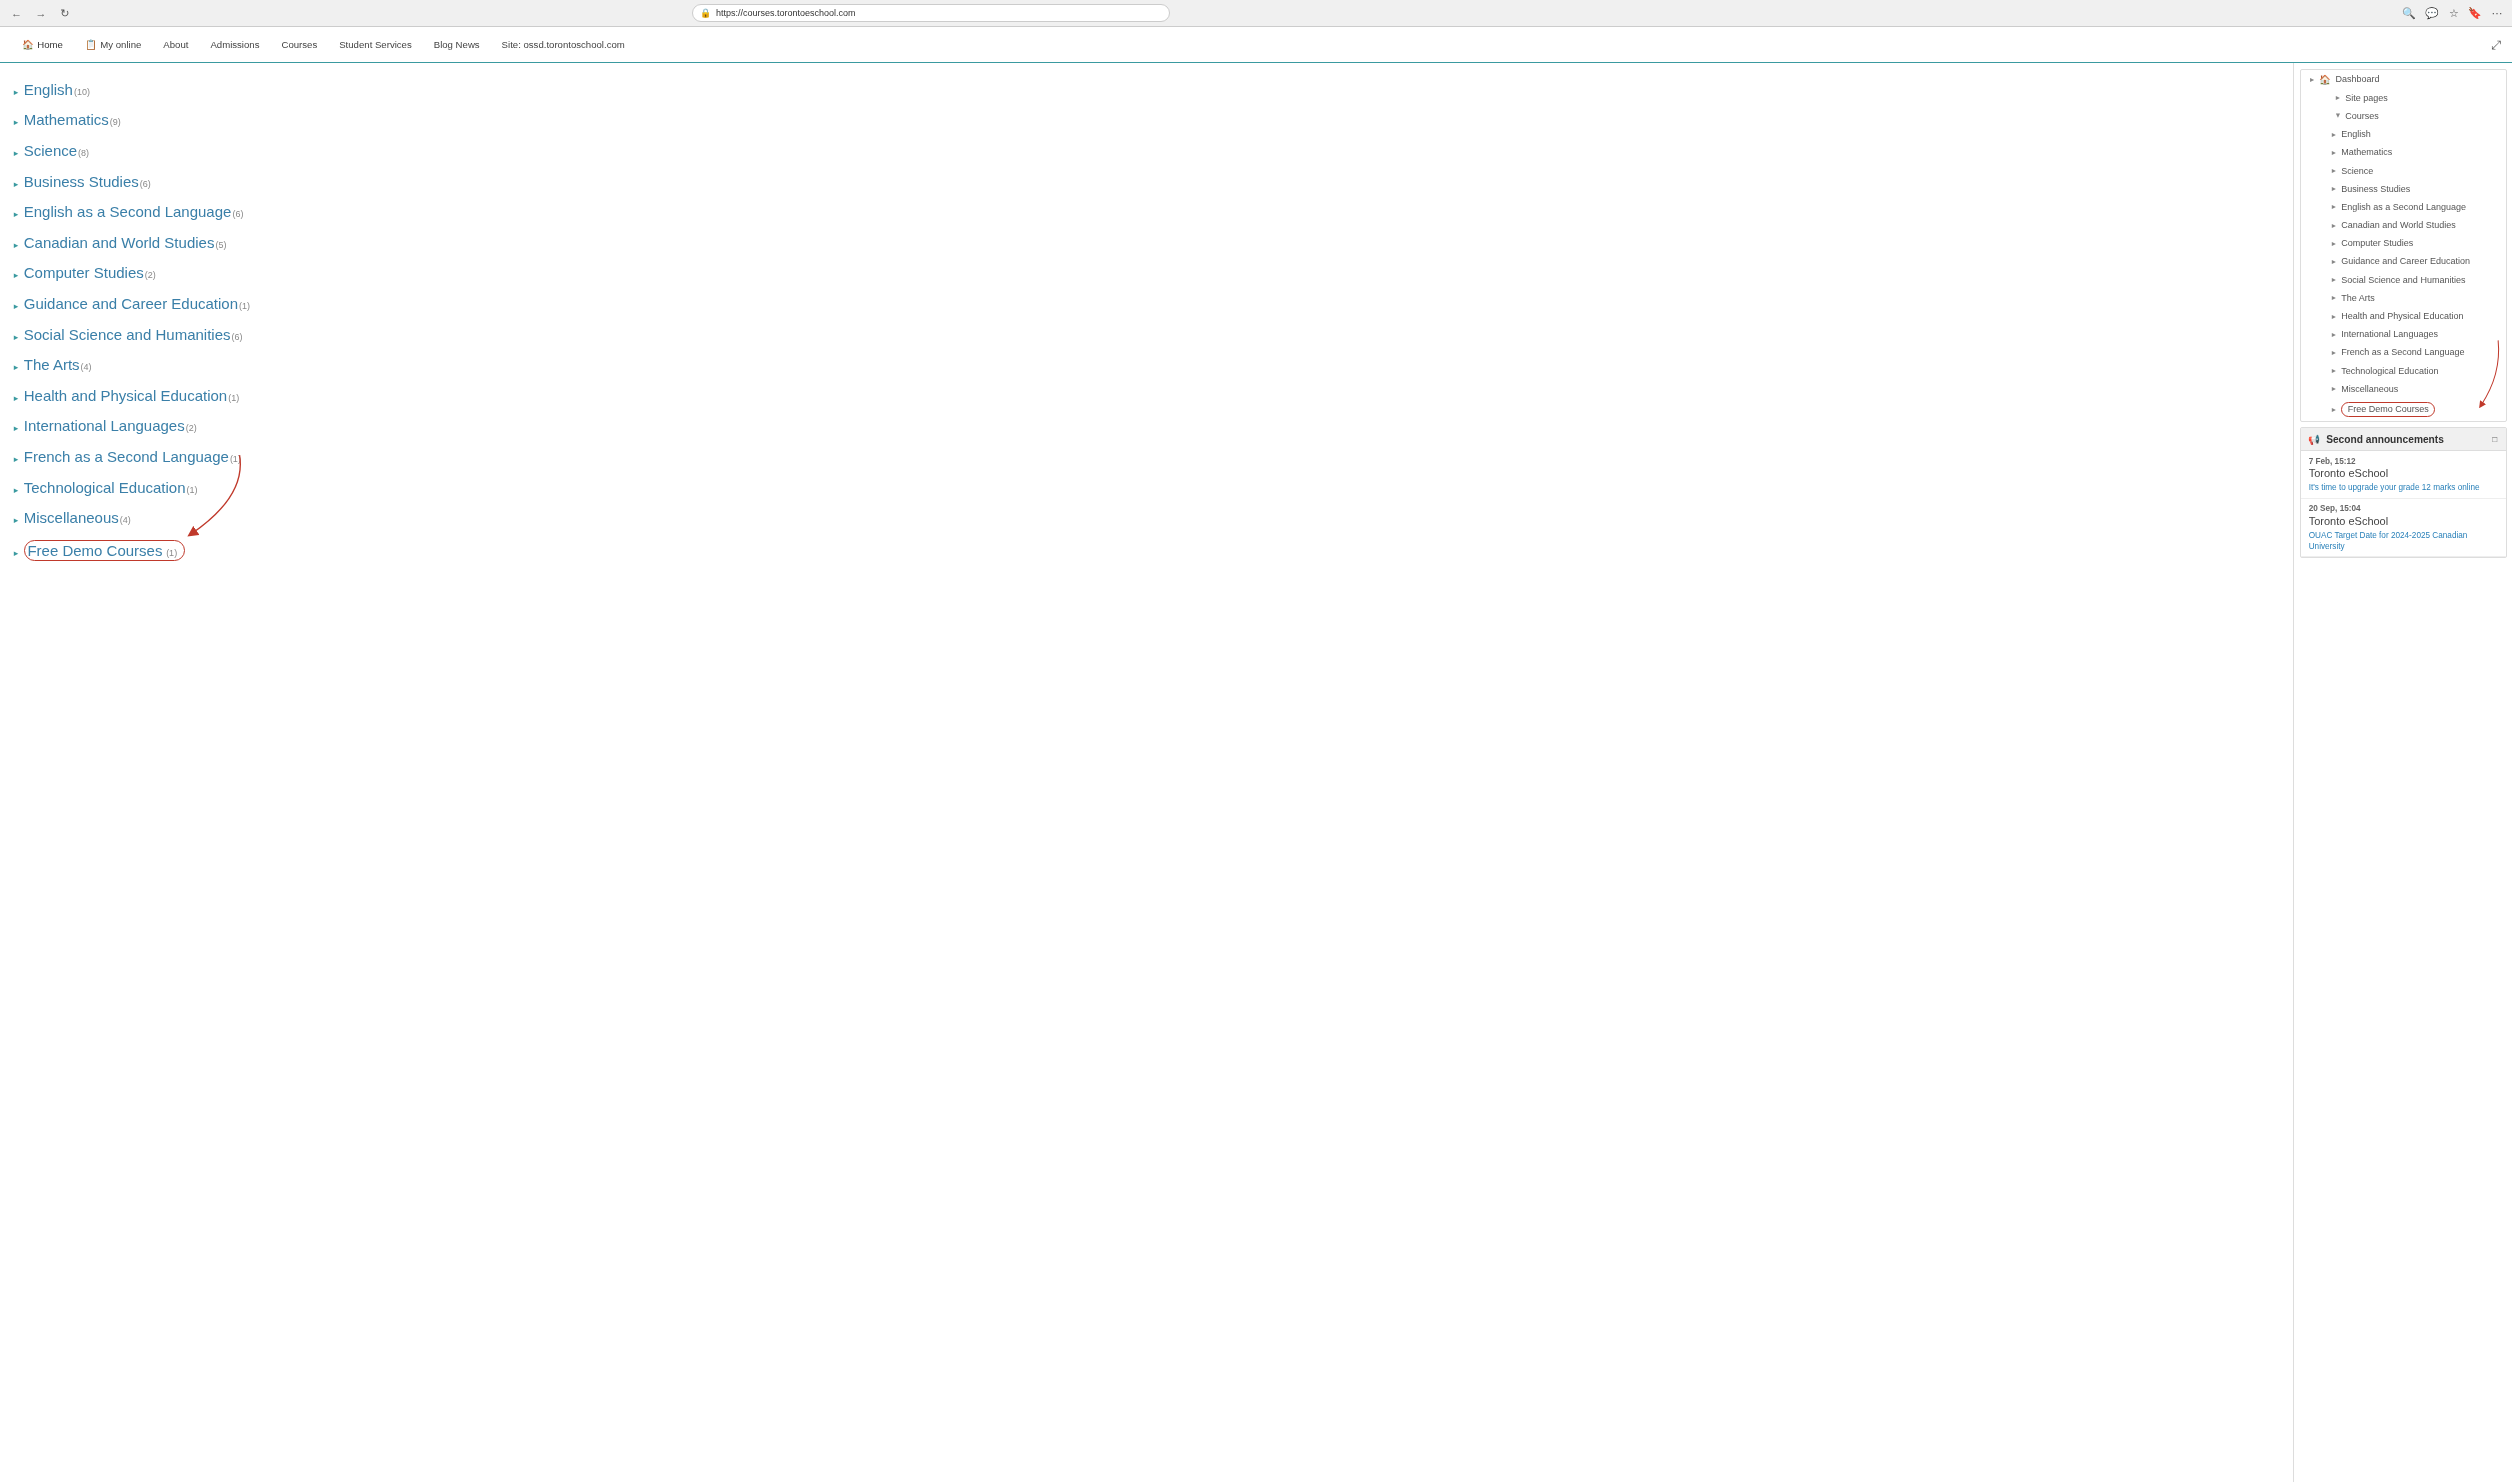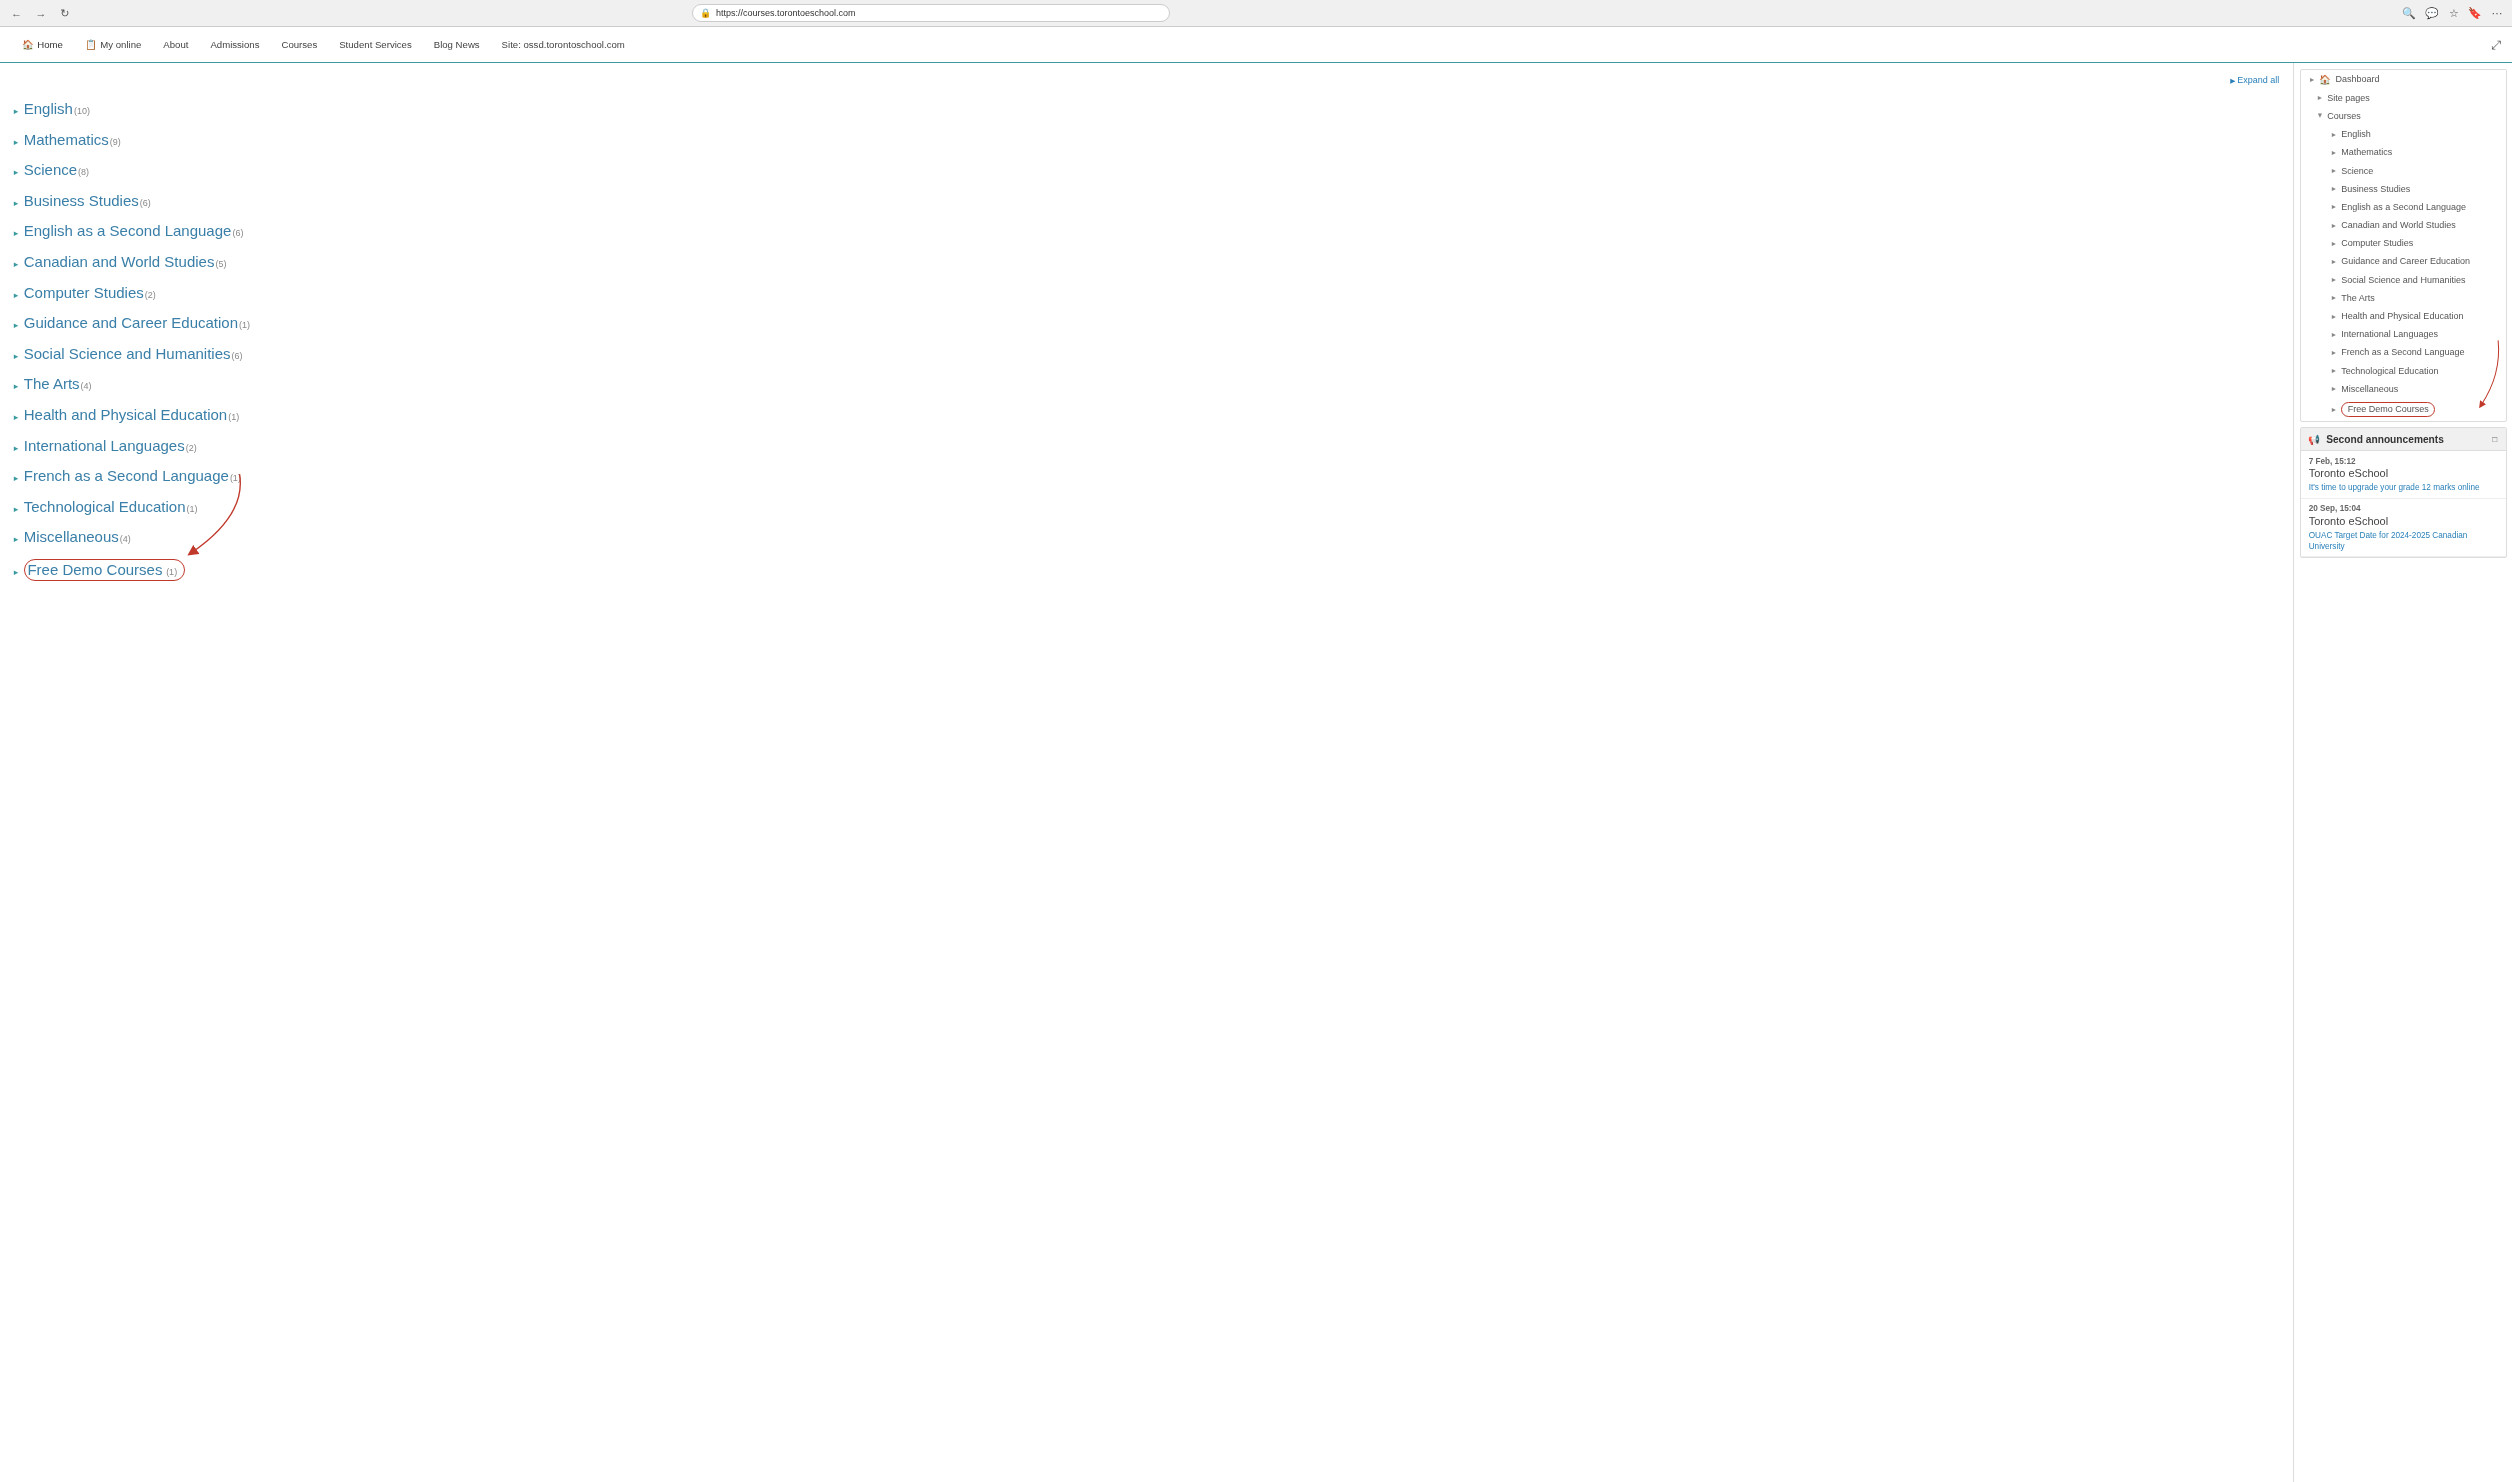--- a/index.html
+++ b/index.html
@@ -40,21 +40,21 @@
     
     .sidebar { width: 219px; background: #fff; border-left: 0.7px solid #ddd; overflow-y: auto; padding: 0; flex-shrink: 0; }
 
     
     .sidebar-block { border: 0.7px solid #ddd; margin: 5.5px; border-radius: 2px; }
     .sidebar-nav-block { padding: 0; }
     .sidebar-nav-item { display: flex; align-items: center; padding: 4.1px 8.2px; font-size: 9px; color: #555; cursor: pointer; }
     .sidebar-nav-item .si-arrow { font-size: 6.8px; color: #888; margin-right: 4.1px; }
     .sidebar-nav-item .si-icon { font-size: 9.6px; margin-right: 4.1px; }
     .sidebar-nav-item.expanded > .si-arrow { transform: rotate(90deg); }
-    .sidebar-nav-indent { padding-left: 16px; align-items: center; }
+    .sidebar-nav-indent { padding-left: 34px; align-items: center; }
     .sidebar-nav-indent2 { padding-left: 30px; }
 
     
     .announcements-block { border: 0.7px solid #ddd; margin: 5.5px; border-radius: 2px; }
     .announcements-header { background: #f0f0f0; padding: 5.5px 8.2px; font-size: 10.2px; font-weight: 600; color: #333; display: flex; align-items: center; gap: 5.5px; border-bottom: 0.7px solid #ddd; }
     .announcements-header .ann-icon { font-size: 9.6px; }
     .ann-expand-btn { margin-left: auto; font-size: 8.2px; color: #666; cursor: pointer; }
     .announcement-item { padding: 5.5px 8.2px; border-bottom: 0.7px solid #eee; }
     .ann-date { font-size: 8.2px; color: #666; margin-bottom: 1.4px; font-weight: bold; }
     .ann-author { font-size: 11px; color: #444; margin-bottom: 2px; }
@@ -137,23 +137,20 @@
   </div>
   <div class="nav-item">
     <span>Site: ossd.torontoschool.com</span>
   </div>
   <div class="nav-expand-icon">⤢</div>
 </nav>
 
 <div class="main-layout">
 
   <div class="content-area">
-    <div class="expand-all-bar">
-      <a class="expand-all-link">Expand all</a>
-    </div>
 
     <div>
 
       <div class="course-category">
         <span class="toggle-arrow">▸</span>
         <span class="cat-name">English</span>
         <span class="cat-count">(10)</span>
       </div>
 
       <div class="course-category">

